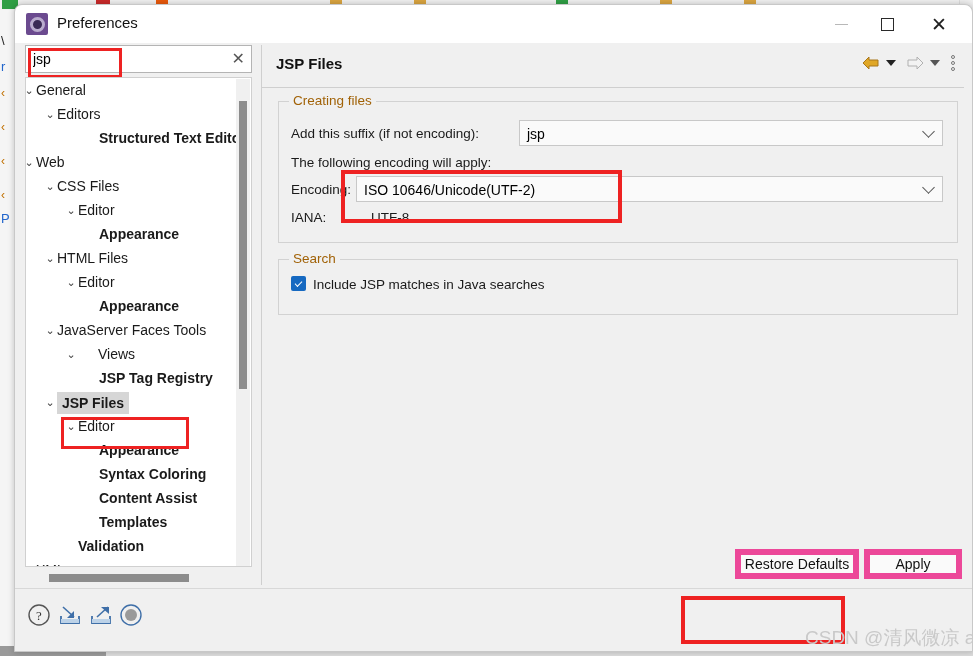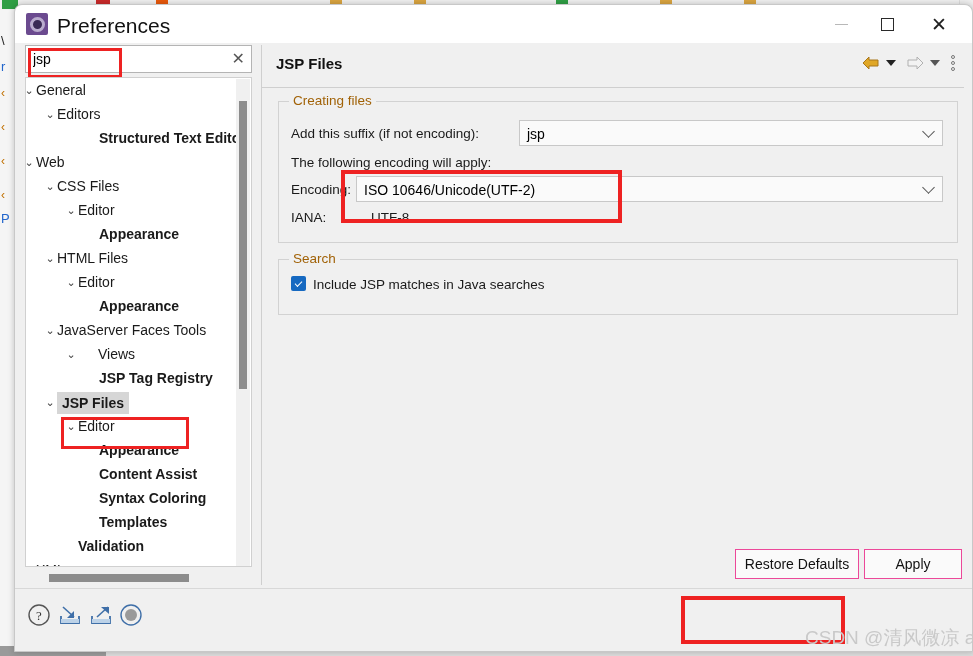--- a/index.html
+++ b/index.html
@@ -81,21 +81,21 @@
     border-radius: 2px;
     display: flex; align-items: center; justify-content: center;
   }
   #app-icon .ring {
     width: 15px; height: 15px; border-radius: 50%;
     background: #3a2a55;
     border: 3px solid #b9abcd;
   }
   #window-title {
     position: absolute; left: 42px; top: 9px;
-    font-size: 21px; color: #111; white-space: nowrap;
+    font-size: 15px; color: #111; white-space: nowrap;
   }
   .winbtn {
     position: absolute; top: 0; height: 38px; width: 46px;
     display: flex; align-items: center; justify-content: center;
     color: #333;
   }
   #btn-min { right: 108px; }
   #btn-max { right: 62px; }
   #btn-close { right: 10px; }
   #btn-min .glyph { width: 13px; height: 1px; background: #b8b8b8; display:block; }
@@ -249,21 +249,21 @@
   }
   .chk .tick {
     width: 7px; height: 4px;
     border-left: 1.6px solid #ffffff; border-bottom: 1.6px solid #ffffff;
     transform: rotate(-45deg); margin-top: -2px;
   }
 
   
   .btn {
     position: absolute; height: 30px;
-    background: #fafafa; border: 1px solid #ec4899;
+    background: #fafafa; border: 6px solid #ec4899;
     font-family: "Liberation Sans", sans-serif; font-size: 14px; color: #111;
     display: flex; align-items: center; justify-content: center;
     cursor: pointer;
   }
   #btn-restore { left: 720px; top: 544px; width: 124px; }
   #btn-apply   { left: 849px; top: 544px; width: 98px; }
 
   
   #footer-sep {
     position: absolute; left: 0; top: 583px; width: 957px; height: 1px;
@@ -407,24 +407,24 @@
             <span class="lbl" style="left: 31px;">JSP Files</span>
           </div>
           <div class="tree-row">
             <span class="twisty" style="left: 38px;">⌄</span>
             <span class="lbl" style="left: 52px;">Editor</span>
           </div>
           <div class="tree-row bold">
             <span class="lbl" style="left: 73px;">Appearance</span>
           </div>
           <div class="tree-row bold">
+            <span class="lbl" style="left: 73px;">Syntax Coloring</span>
+          </div>
+          <div class="tree-row bold">
             <span class="lbl" style="left: 73px;">Content Assist</span>
-          </div>
-          <div class="tree-row bold">
-            <span class="lbl" style="left: 73px;">Syntax Coloring</span>
           </div>
           <div class="tree-row bold">
             <span class="lbl" style="left: 73px;">Templates</span>
           </div>
           <div class="tree-row bold">
             <span class="lbl" style="left: 52px;">Validation</span>
           </div>
           <div class="tree-row">
             <span class="twisty" style="left: -4px;">⌄</span>
             <span class="lbl" style="left: 10px;">XML</span>

